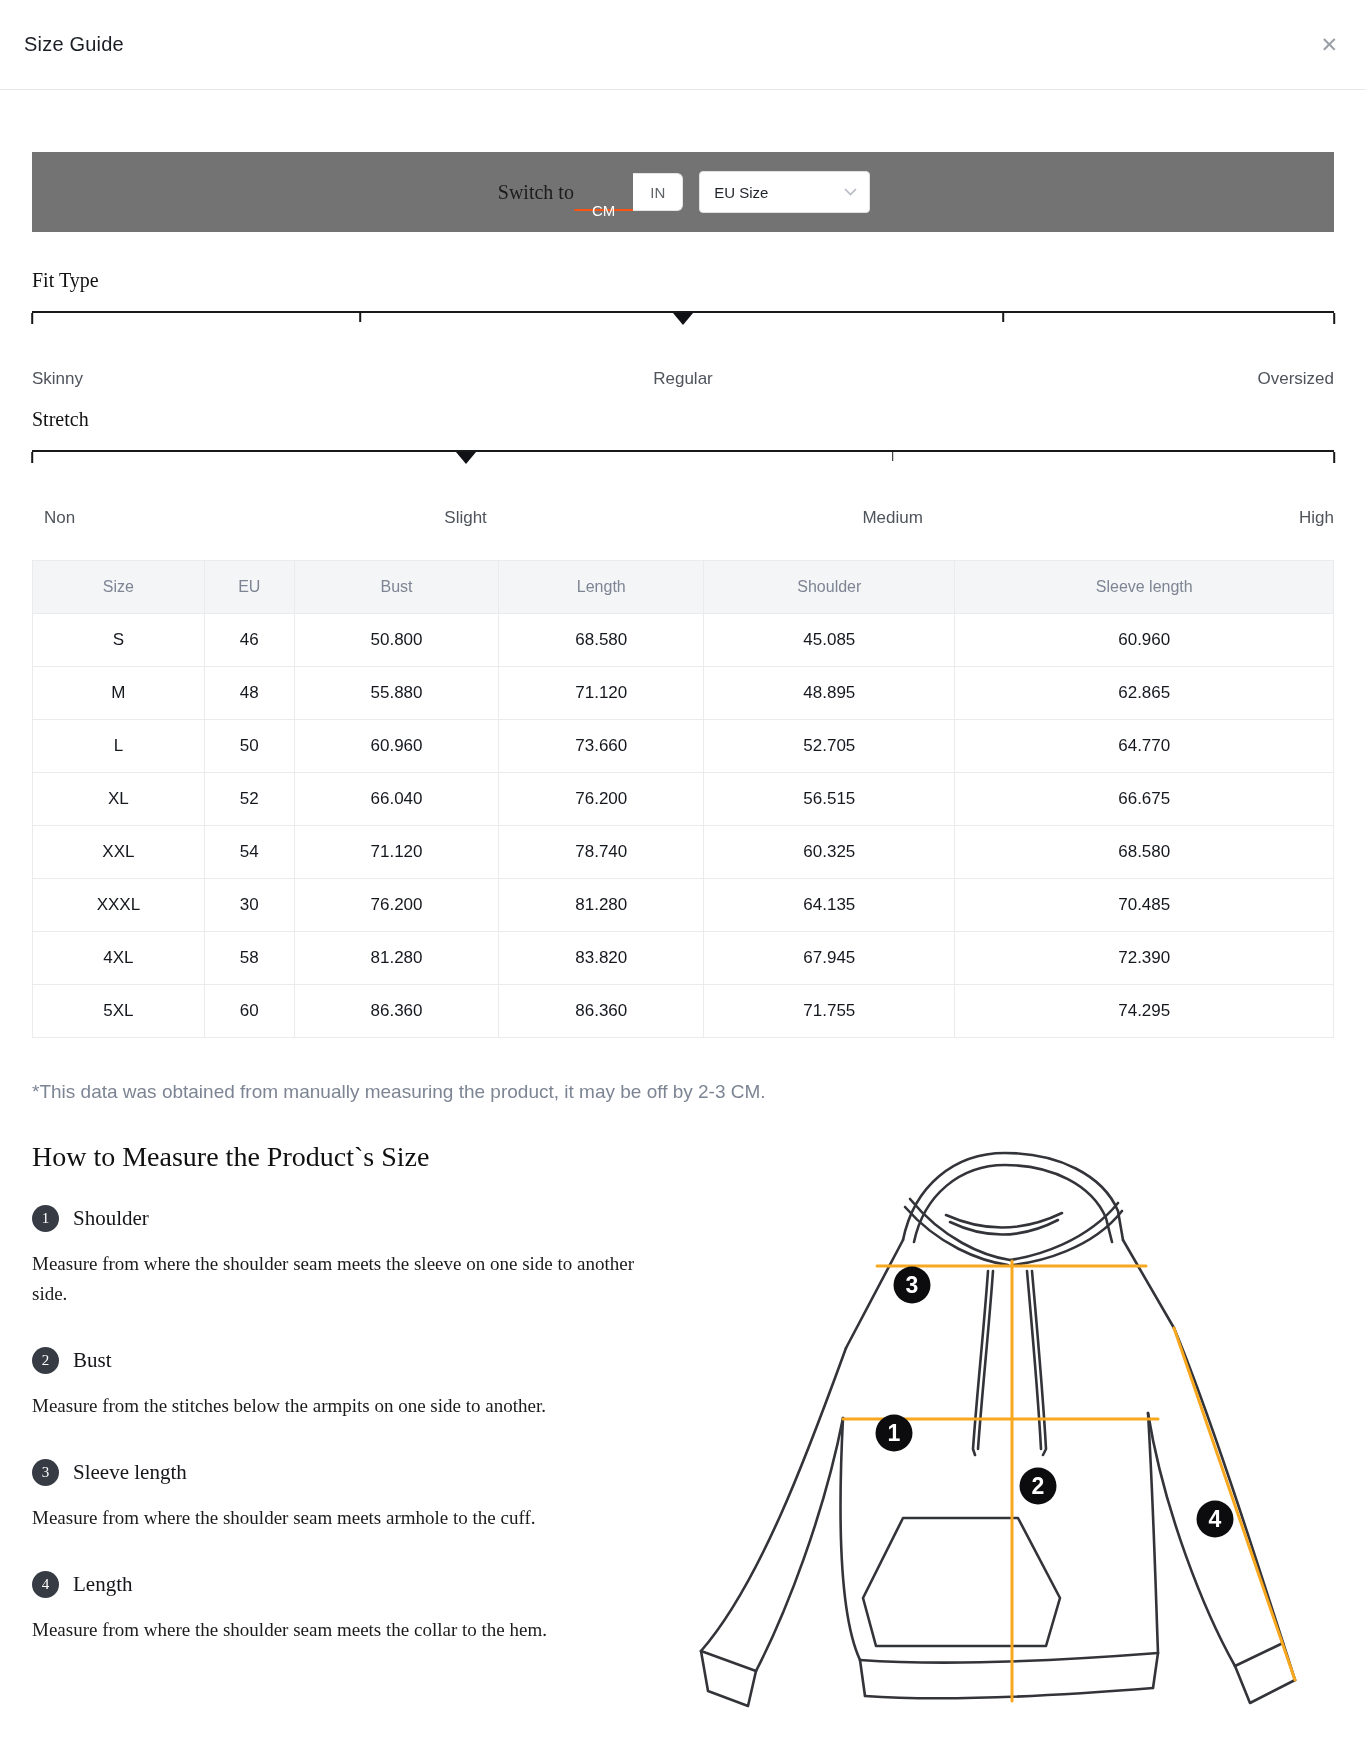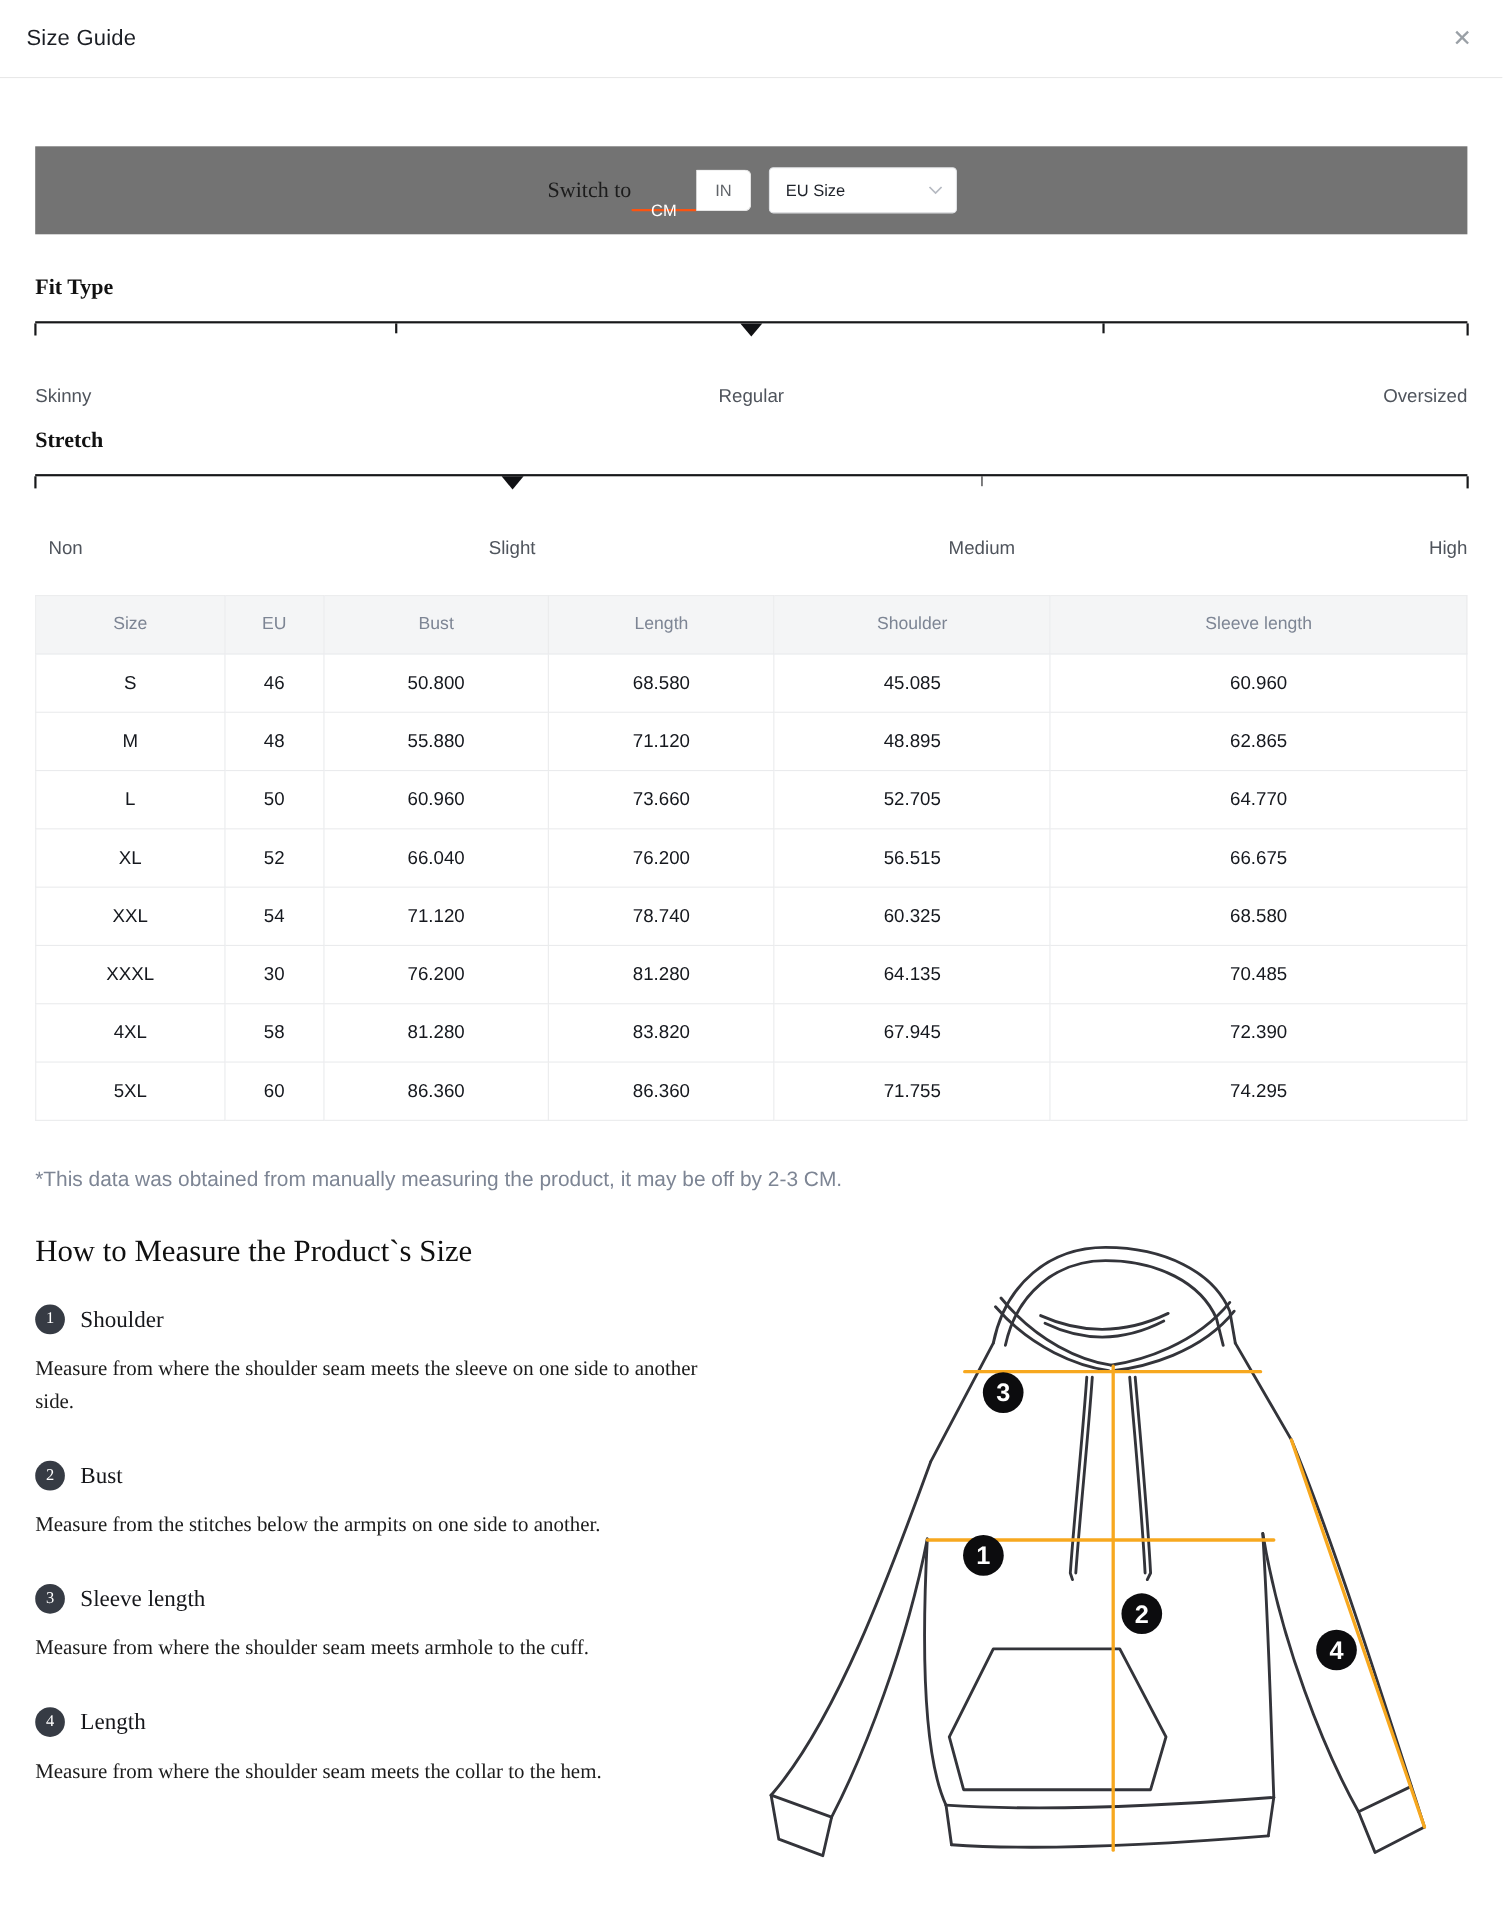--- a/index.html
+++ b/index.html
@@ -4,21 +4,21 @@
 <style>
   * { margin:0; padding:0; box-sizing:border-box; }
   html,body { background:#fff; }
   body {
     width:1366px; height:1739px; overflow:hidden;
     font-family:"Liberation Sans", sans-serif; color:#16191f;
     position:relative;
   }
   
   .hdr {
-    height:71px; display:flex; align-items:center; justify-content:space-between;
+    height:90px; display:flex; align-items:center; justify-content:space-between;
     padding:0 28px 0 24px; border-bottom:1px solid #e8e8e8;
   }
   .hdr-title { font-size:20px; color:#1b1e24; letter-spacing:.2px; }
   .close-btn {
     font-size:21px; color:#9aa0a6; cursor:pointer; background:none; border:none;
     line-height:1; font-family:"Liberation Sans", sans-serif;
   }
   
   .content { padding:0 32px; }
   
@@ -38,21 +38,21 @@
   .unit-btn.first { border-radius:6px 0 0 6px; }
   .unit-btn.last  { border-radius:0 6px 6px 0; border-left:none; }
   .unit-btn.active { background:#fc5310; border-color:#fc5310; color:#fff;margin-top:36px; }
   .size-select {
     width:171px; height:42px; background:#fff; border:1px solid #dfe1e4; border-radius:4px;
     display:flex; align-items:center; justify-content:space-between; padding:0 12px 0 14px;
     font-size:15px; color:#1f232b; cursor:pointer;
   }
   
   .slider-block { margin-top:37px; }
-  .slider-title { font-family:"Liberation Serif", serif; font-weight:700; font-size:20px; color:#111; }
+  .slider-title { font-family:"Liberation Serif", serif; font-weight:400; font-size:20px; color:#111; }
   .slider-track { position:relative; margin-top:19px; height:13px; border-top:2px solid #17181a; }
   .tick { position:absolute; top:0; width:1.6px; height:9px; background:#17181a; transform:translateX(-50%); }
   .tick.end { height:11px; }
   .tri {
     position:absolute; top:0; transform:translateX(-50%);
     width:0; height:0; border-left:10px solid transparent; border-right:10px solid transparent;
     border-top:12px solid #101114;
   }
   .slider-labels { position:relative; margin-top:25px; height:22px; font-size:17px; color:#4f545c; }
   .slider-labels span { position:absolute; white-space:nowrap;margin-top:20px; }

